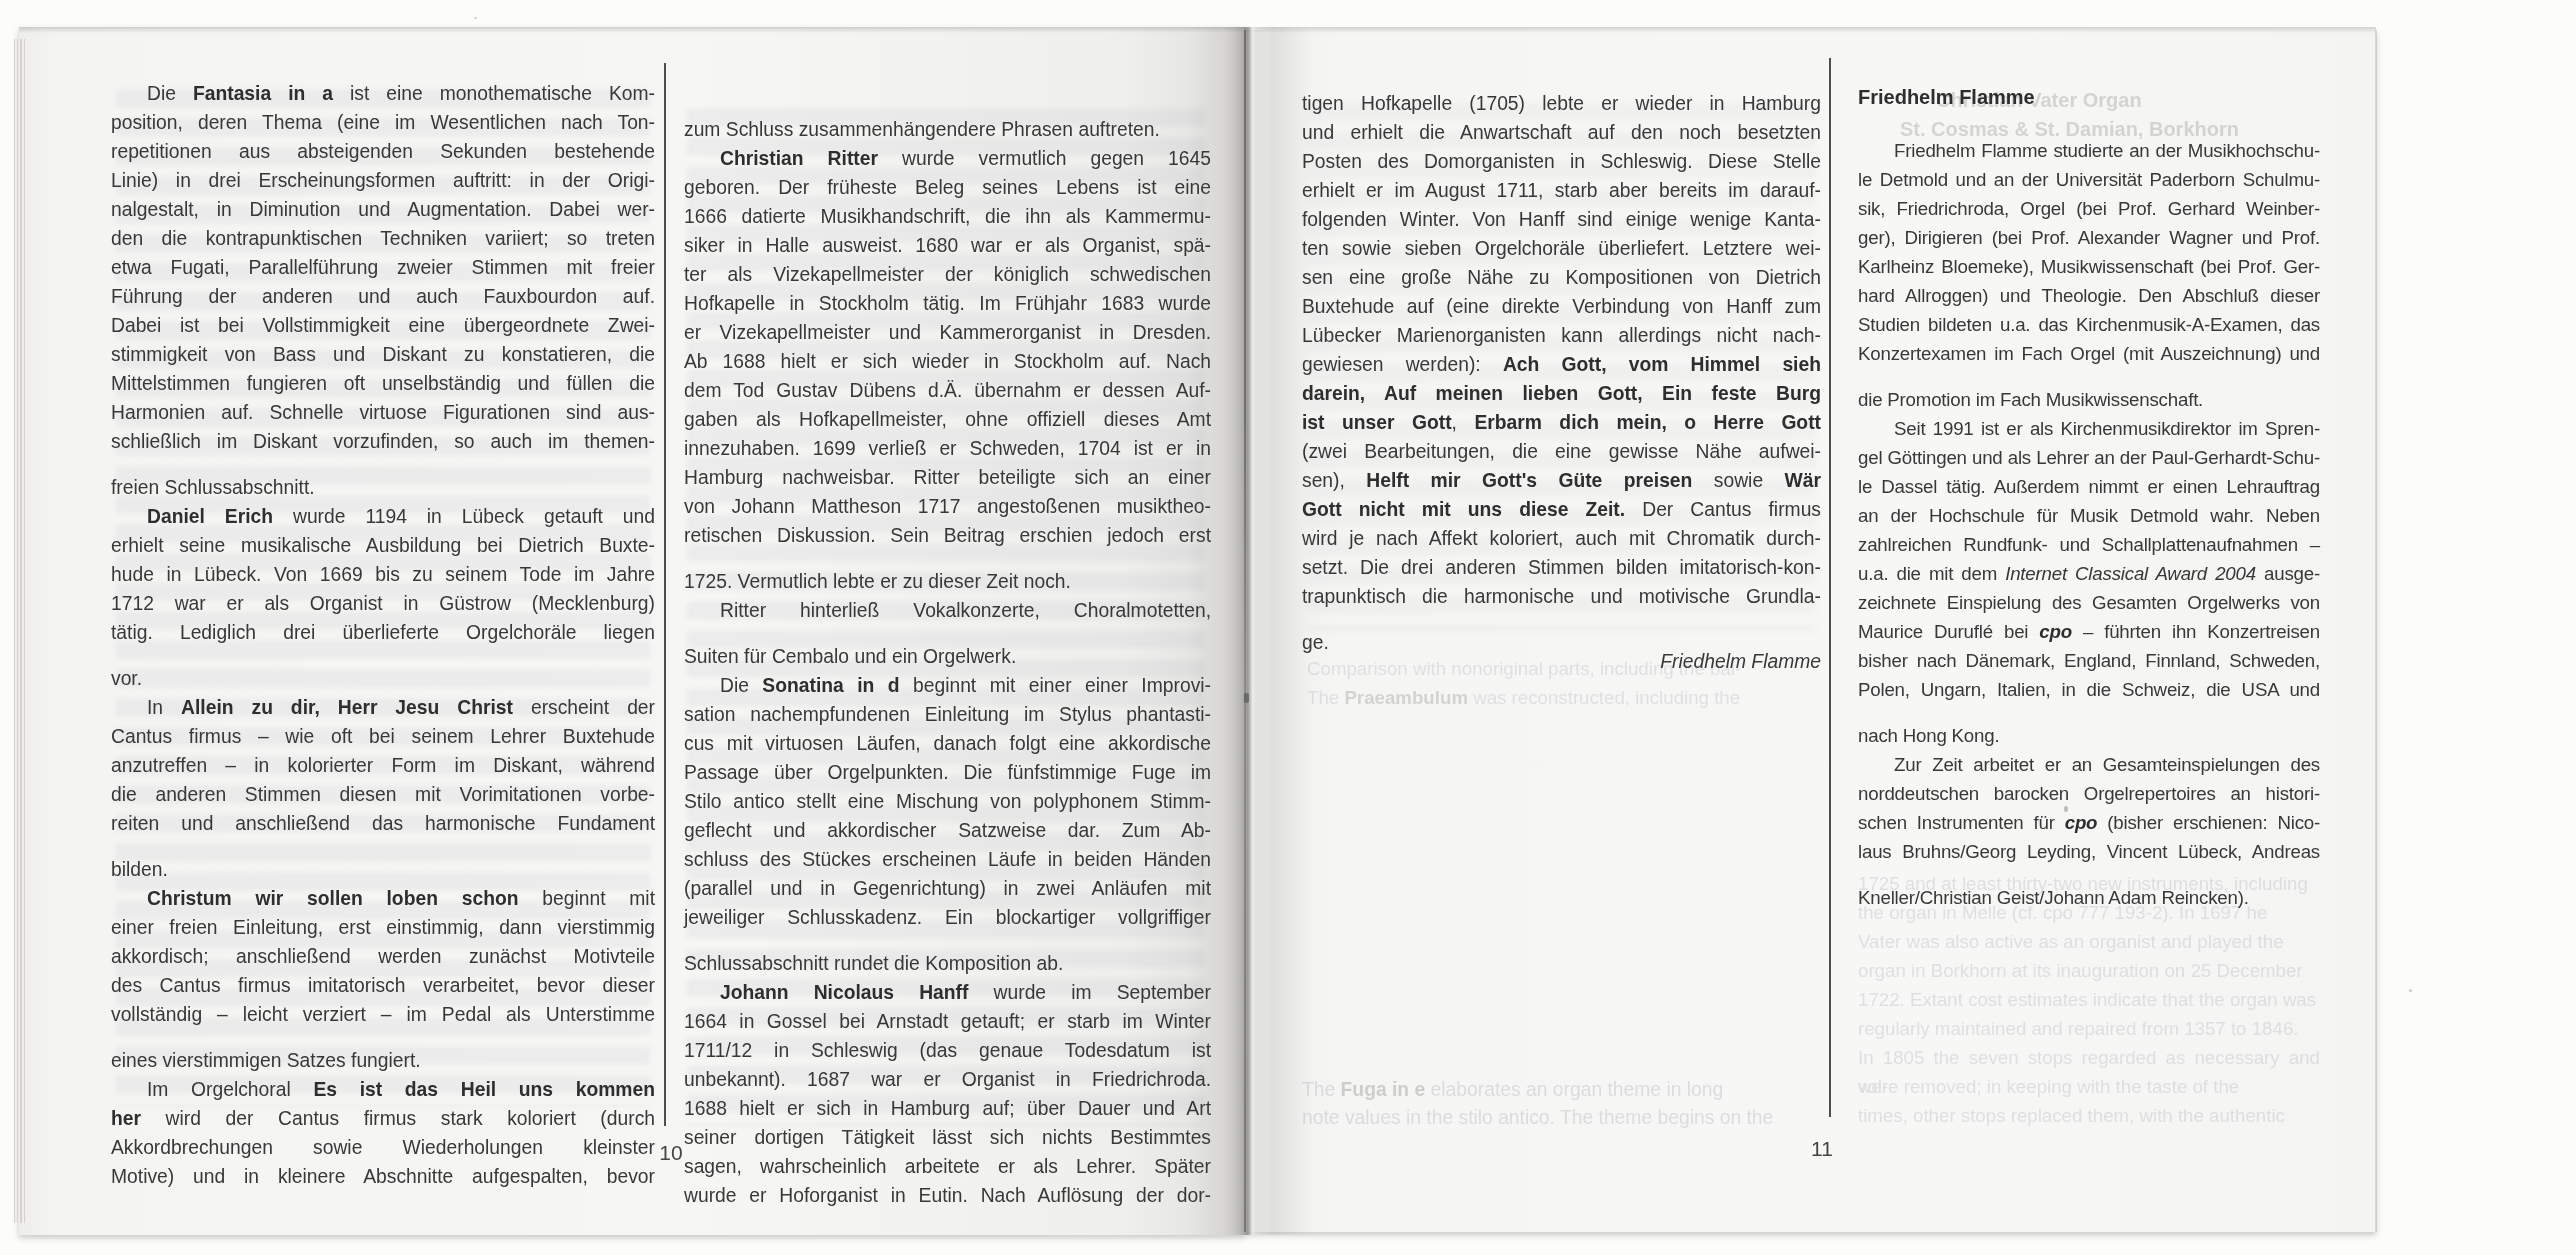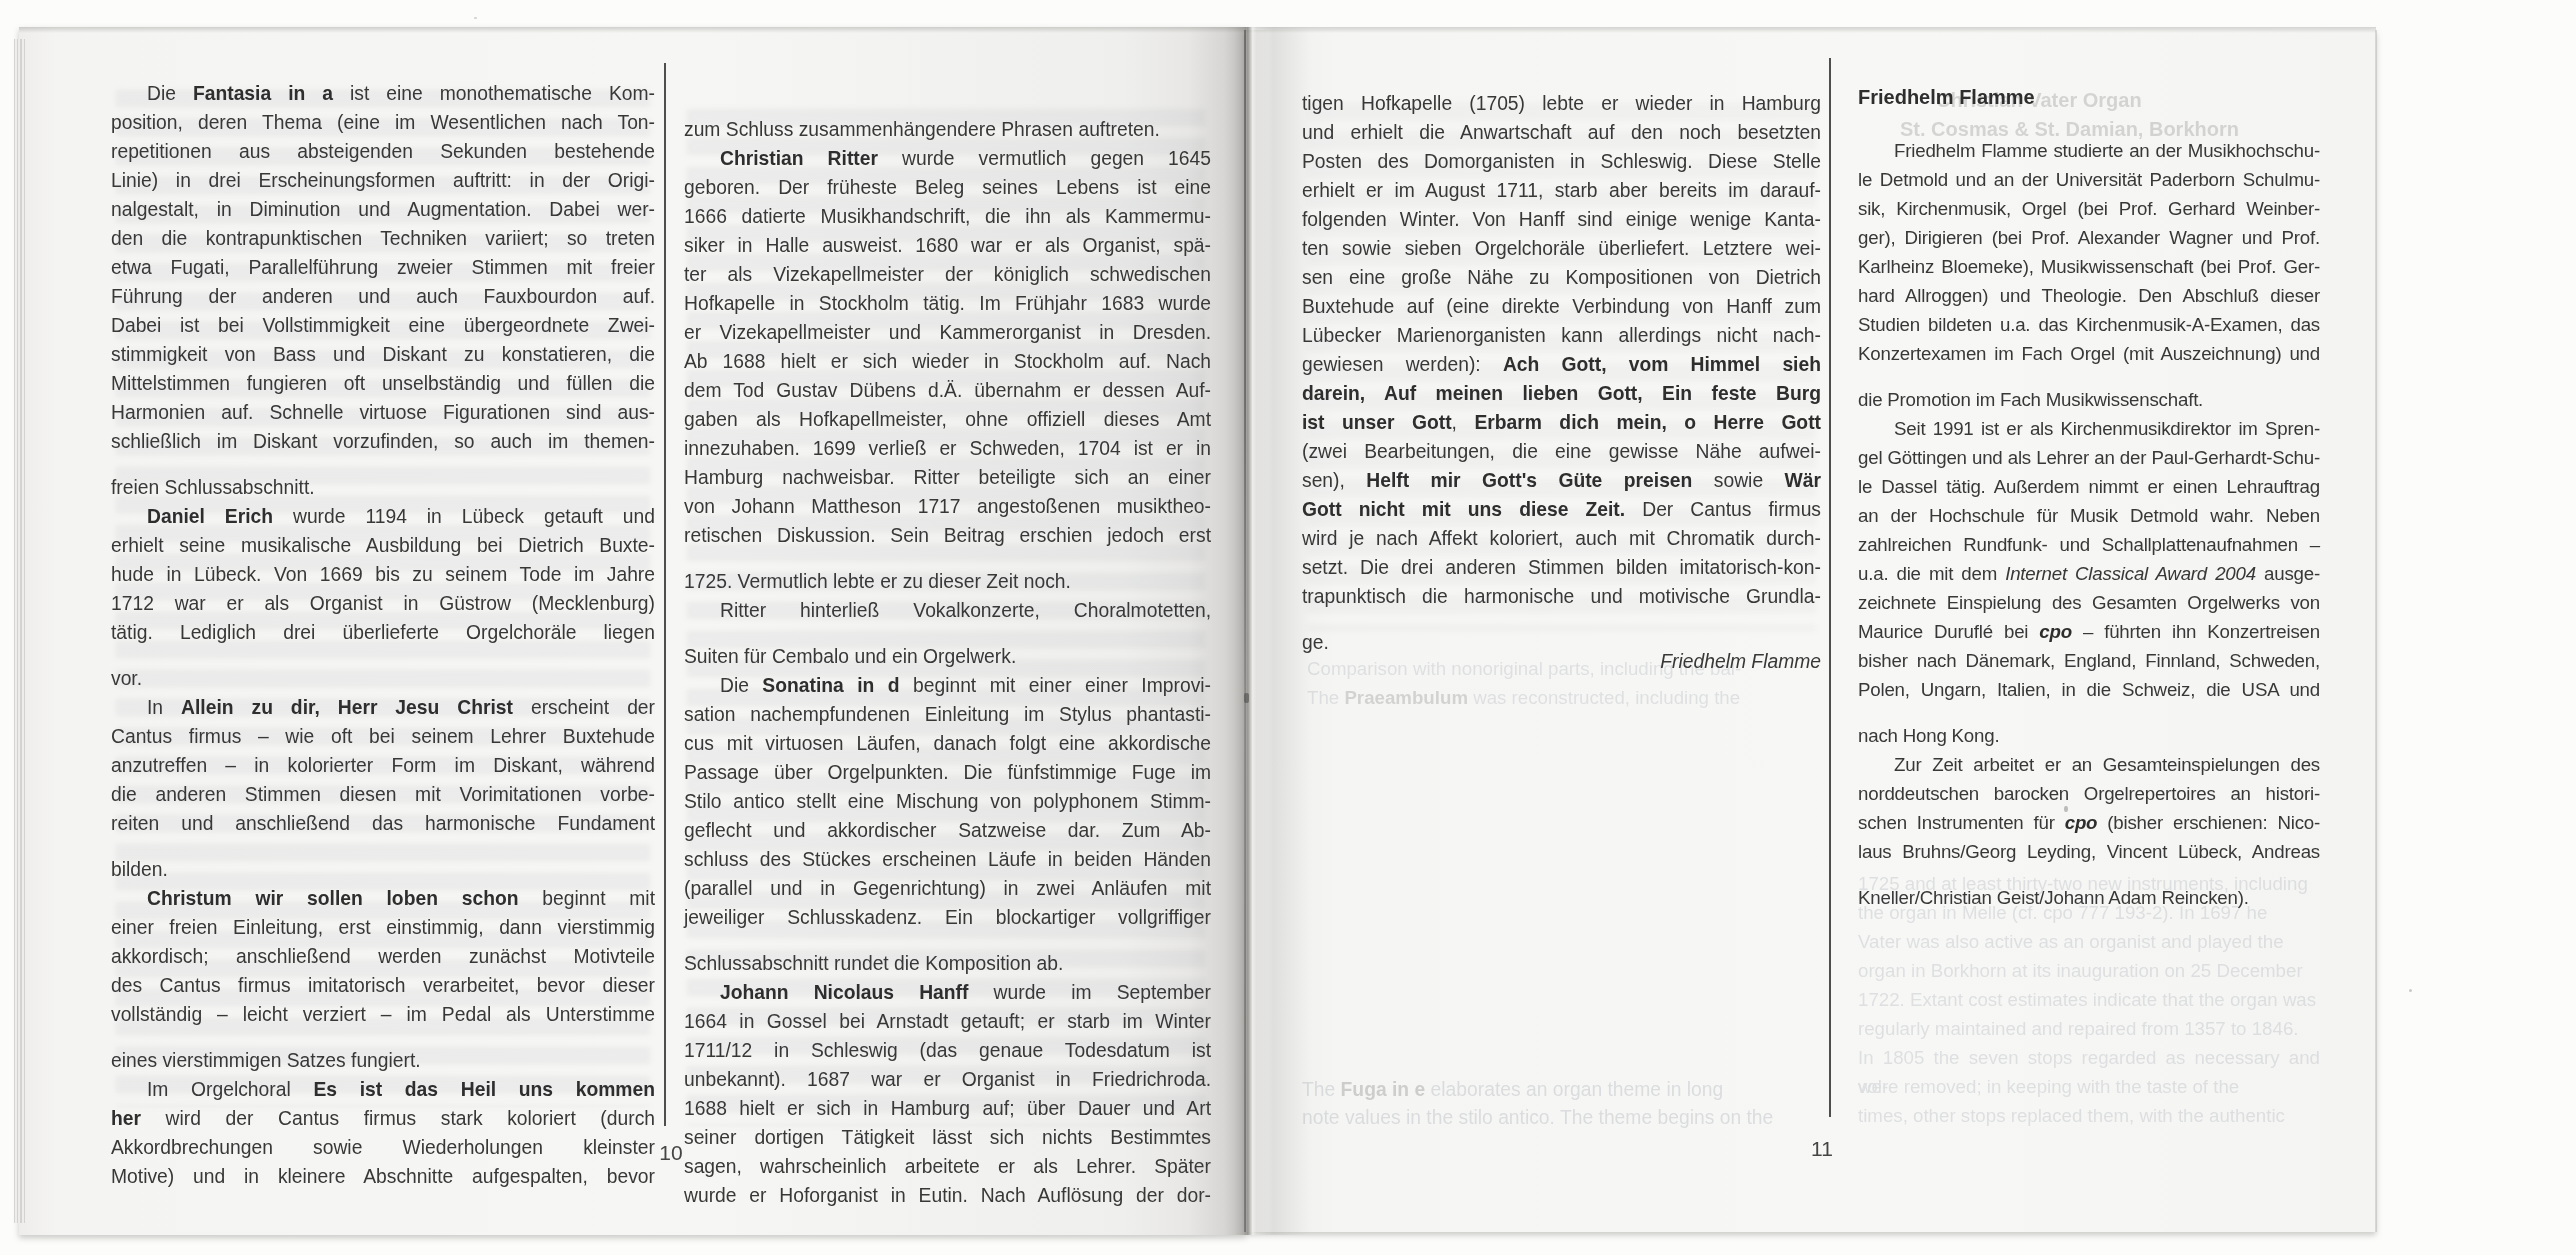--- a/index.html
+++ b/index.html
@@ -195,21 +195,21 @@
       <div class="ln end"><span class="">ge.</span></div>
     </div>
   <div class="col" id="sig">
       <div class="ln end right"><span class="i">Friedhelm Flamme</span></div>
     </div>
   <div class="vrule rule-right"></div>
   <div id="col4h">Friedhelm Flamme</div>
   <div class="col" id="col4">
       <div class="ln ind"><span class="">Friedhelm Flamme studierte an der Musikhochschu-</span></div>
       <div class="ln"><span class="">le Detmold und an der Universität Paderborn Schulmu-</span></div>
-      <div class="ln"><span class="">sik, Kirchenmusik, Orgel (bei Prof. Gerhard Weinber-</span></div>
+      <div class="ln"><span class="">sik, Friedrichroda, Orgel (bei Prof. Gerhard Weinber-</span></div>
       <div class="ln"><span class="">ger), Dirigieren (bei Prof. Alexander Wagner und Prof.</span></div>
       <div class="ln"><span class="">Karlheinz Bloemeke), Musikwissenschaft (bei Prof. Ger-</span></div>
       <div class="ln"><span class="">hard Allroggen) und Theologie. Den Abschluß dieser</span></div>
       <div class="ln"><span class="">Studien bildeten u.a. das Kirchenmusik-A-Examen, das</span></div>
       <div class="ln"><span class="">Konzertexamen im Fach Orgel (mit Auszeichnung) und</span></div>
       <div class="ln end"><span class="">die Promotion im Fach Musikwissenschaft.</span></div>
       <div class="ln ind"><span class="">Seit 1991 ist er als Kirchenmusikdirektor im Spren-</span></div>
       <div class="ln"><span class="">gel Göttingen und als Lehrer an der Paul-Gerhardt-Schu-</span></div>
       <div class="ln"><span class="">le Dassel tätig. Außerdem nimmt er einen Lehrauftrag</span></div>
       <div class="ln"><span class="">an der Hochschule für Musik Detmold wahr. Neben</span></div>

